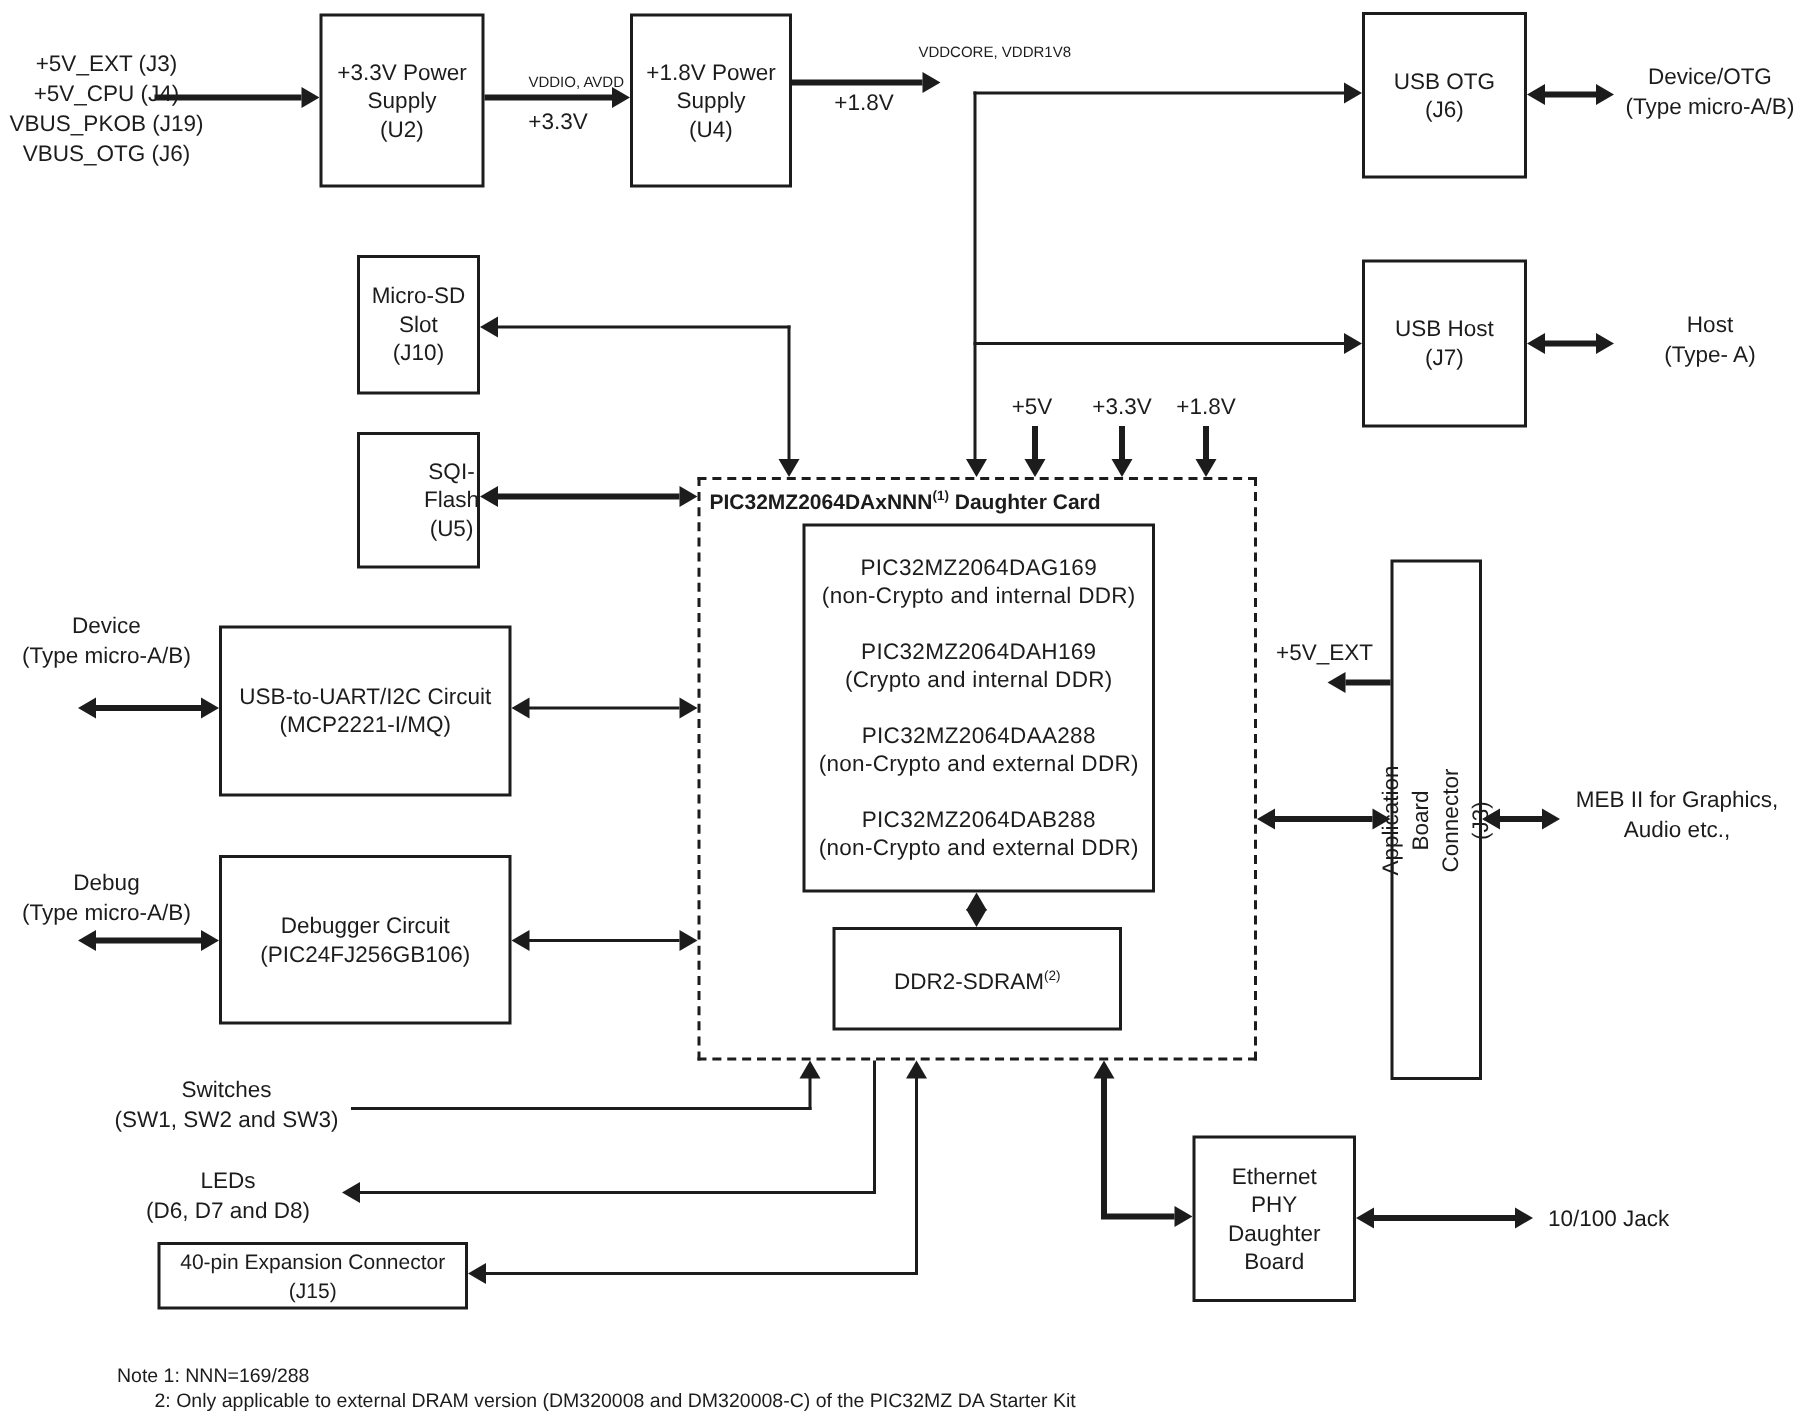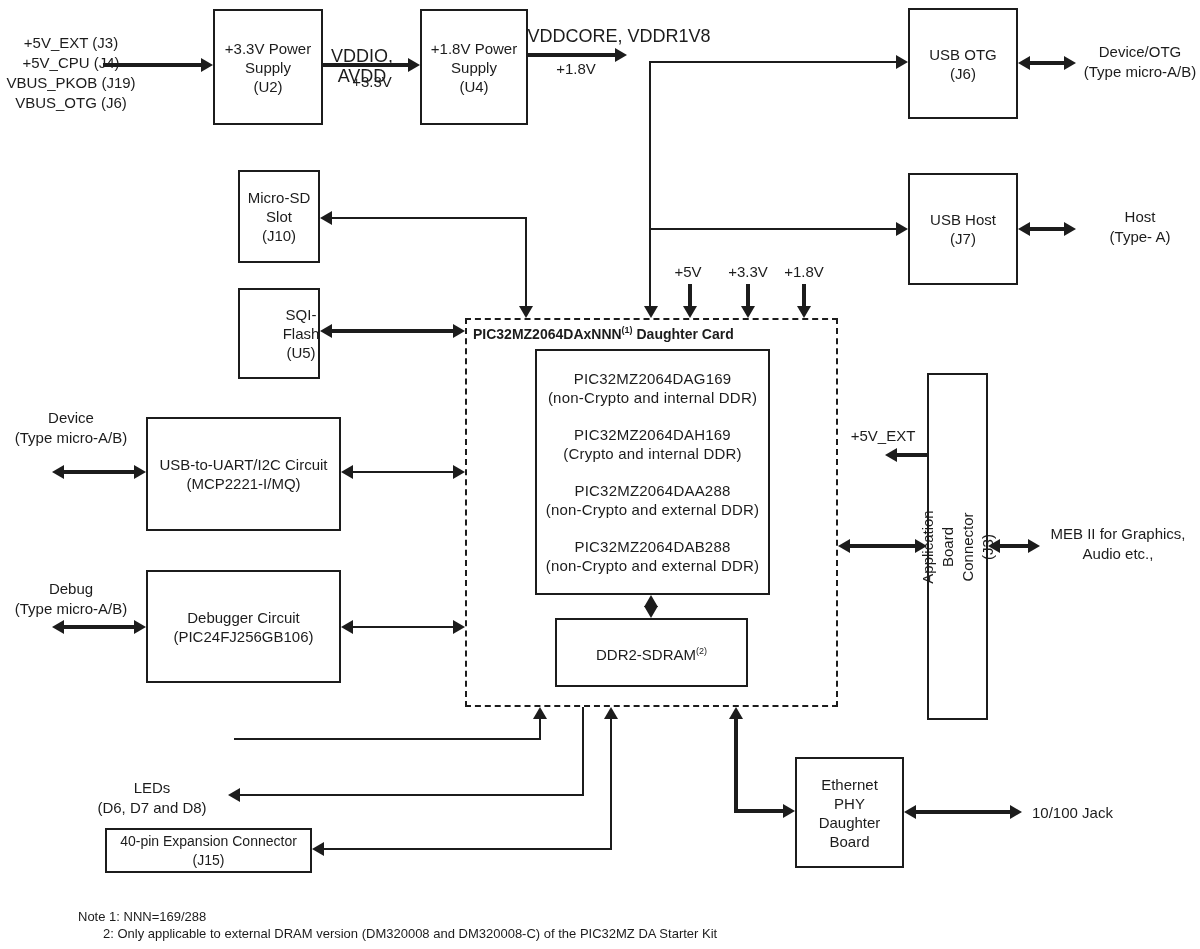--- a/index.html
+++ b/index.html
@@ -10,21 +10,21 @@
   .bx {
     position:absolute; box-sizing:border-box; border:2px solid #1c1c1c; background:#fff;
     display:flex; align-items:center; justify-content:center; text-align:center;
     white-space:pre-line; font-size:15px; line-height:19px;
   }
   .bx.dashed { border-style:dashed; background:transparent; }
   .lbl {
     position:absolute; text-align:center; white-space:pre-line;
     font-size:15px; line-height:20px;
   }
-  .small { font-size:18px; }
+  .small { font-size:10px;text-align:right; }
   .note { font-size:13px; line-height:16px; text-align:left; white-space:nowrap; }
   .hl { position:absolute; background:#1c1c1c; height:2px; }
   .vl { position:absolute; background:#1c1c1c; width:2px; }
   .hl.k { height:4px; } .vl.k { width:4px; }
   .ah { position:absolute; width:0; height:0; }
   .ah.r { border-top:7px solid transparent; border-bottom:7px solid transparent; border-left:12px solid #1c1c1c; }
   .ah.l { border-top:7px solid transparent; border-bottom:7px solid transparent; border-right:12px solid #1c1c1c; }
   .ah.u { border-left:7px solid transparent; border-right:7px solid transparent; border-bottom:12px solid #1c1c1c; }
   .ah.d { border-left:7px solid transparent; border-right:7px solid transparent; border-top:12px solid #1c1c1c; }
   .card-title { position:absolute; left:473px; top:325px; font-size:14px; font-weight:bold; white-space:nowrap; }
@@ -156,20 +156,22 @@
 (Type micro-A/B)</div>
   <div class="ah l" style="left:52px;top:620px;"></div>
   <div class="hl k" style="left:62px;top:625px;width:72px;"></div>
   <div class="ah r" style="left:134px;top:620px;"></div>
   <div class="bx" style="left:146px;top:570px;width:195px;height:113px;">Debugger Circuit
 (PIC24FJ256GB106)</div>
   <div class="ah l" style="left:341px;top:620px;"></div>
   <div class="hl" style="left:351px;top:626px;width:102px;"></div>
   <div class="ah r" style="left:453px;top:620px;"></div>
 
+  <div class="lbl" style="left:40px;top:717px;width:222px;">Switches
+(SW1, SW2 and SW3)</div>
   <div class="hl" style="left:234px;top:738px;width:307px;"></div>
   <div class="vl" style="left:539px;top:715px;height:25px;"></div>
   <div class="ah u" style="left:533px;top:707px;"></div>
 
   <div class="lbl" style="left:58px;top:778px;width:188px;text-align:center;">LEDs
 (D6, D7 and D8)</div>
   <div class="ah l" style="left:228px;top:788px;"></div>
   <div class="hl" style="left:240px;top:794px;width:344px;"></div>
   <div class="vl" style="left:582px;top:707px;height:89px;"></div>
 

